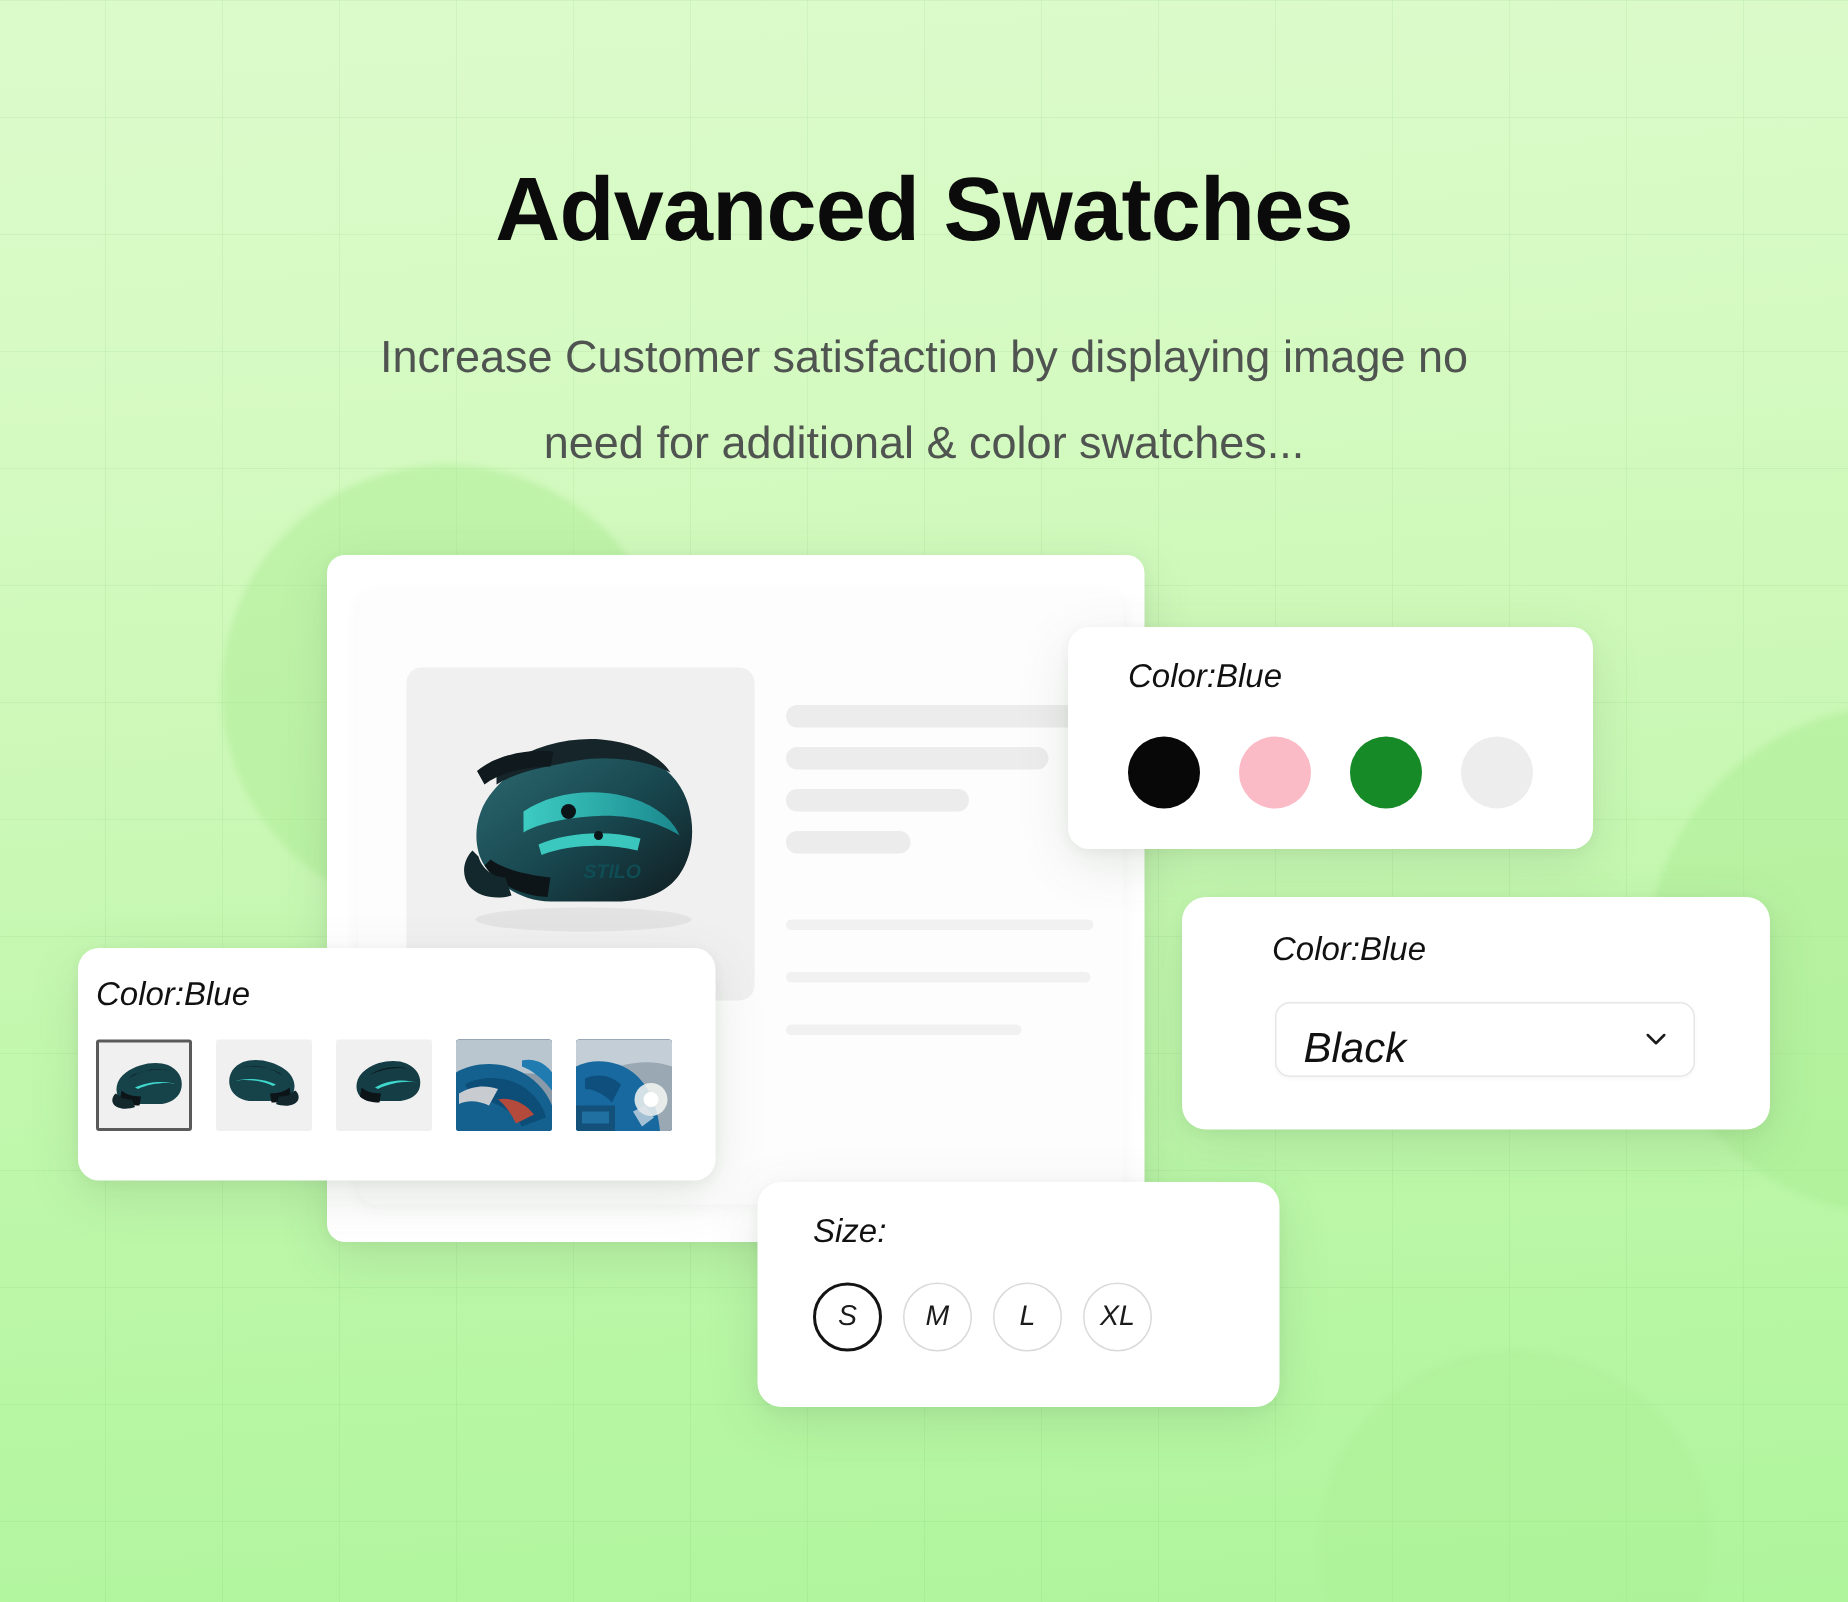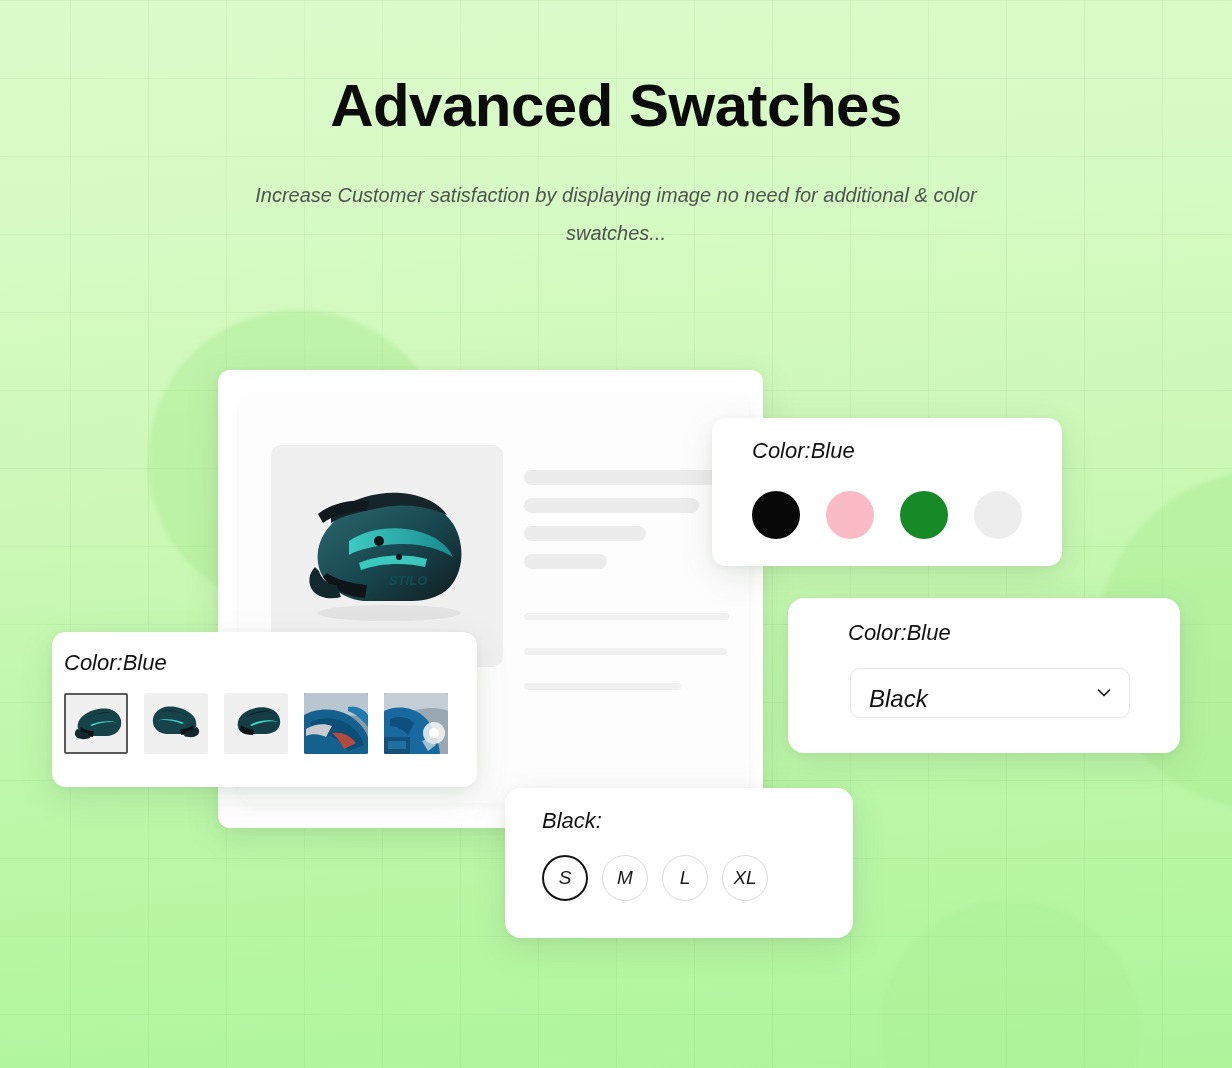--- a/index.html
+++ b/index.html
@@ -42,39 +42,38 @@
   .blob-left  { width: 300px; height: 300px; left: 148px; top: 310px; }
   .blob-right { width: 340px; height: 340px; left: 1098px; top: 470px; }
   .blob-bottom{ width: 260px; height: 260px; left: 880px; top: 900px;
                 background: rgba(168,235,145,0.30); }
 
   
   .header {
     position: absolute;
     top: 0; left: 0; right: 0;
     text-align: center;
-    padding-top: 76px;
+    padding-top: 110px;
   }
   .title {
     font-size: 60px;
     font-weight: 700;
     color: #0b0b0b;
     letter-spacing: -0.5px;
     line-height: 1.0;
   }
   .subtitle {
     margin-top: 40px;
-    font-size: 20px;
+    font-size: 30px;
     color: #4f5451;
     line-height: 1.9;
     max-width: 760px;
     margin-left: auto;
     margin-right: auto;
     font-weight: 400;
-    font-style: italic;
   }
 
   
   .card {
     position: absolute;
     background: #ffffff;
     border-radius: 14px;
     box-shadow: 0 10px 34px rgba(60,90,60,0.13), 0 2px 8px rgba(60,90,60,0.06);
     font-style: italic;
   }
@@ -147,21 +146,21 @@
     width: 280px; height: 50px;
     background: #fff;
     border: 1px solid #e6e6e6;
     border-radius: 10px;
     box-shadow: 0 1px 3px rgba(0,0,0,0.035);
     display: flex;
     align-items: center;
     justify-content: space-between;
     padding: 0 16px 0 18px;
   }
-  .dd-value { font-size: 24px; color: #111; margin-top: 12px; }
+  .dd-value { font-size: 28px; color: #111; margin-top: 12px; }
   .dd-chevron { width: 18px; height: 18px; }
 
   
   .image-swatch-card {
     left: 52px; top: 632px;
     width: 425px; height: 155px;
     border-radius: 14px;
   }
   .is-label { position:absolute; left: 12px; top: 18px; font-size: 22px; color:#111; }
   .is-row { position: absolute; left: 12px; top: 61px; display: flex; gap: 16px; }
@@ -344,20 +343,20 @@
         <path d="M38 48 L46 44 L52 52 L44 58 Z" fill="#dfe6ea" opacity="0.7"></path>
         <path d="M0 44 H26 V61 H0 Z" fill="#13507a"></path>
         <path d="M4 48 H22 V56 H4 Z" fill="#2a86bd" opacity="0.6"></path>
       </svg>
     </div>
 
   </div>
 </div>
 
 <div class="card size-card">
-  <div class="sz-label">Black:</div>
+  <div class="sz-label">Size:</div>
   <div class="sz-row">
     <div class="sz-chip selected">S</div>
     <div class="sz-chip">M</div>
     <div class="sz-chip">L</div>
     <div class="sz-chip">XL</div>
   </div>
 </div>
 
 </body></html>

